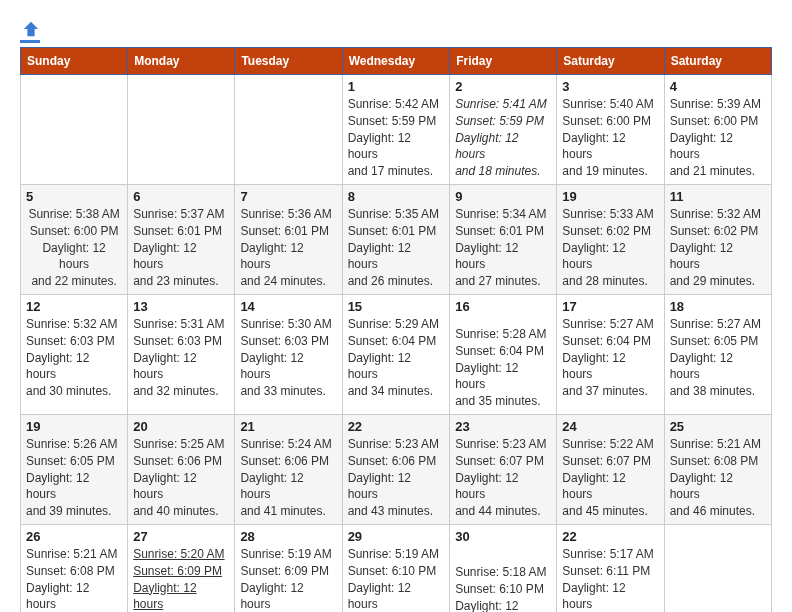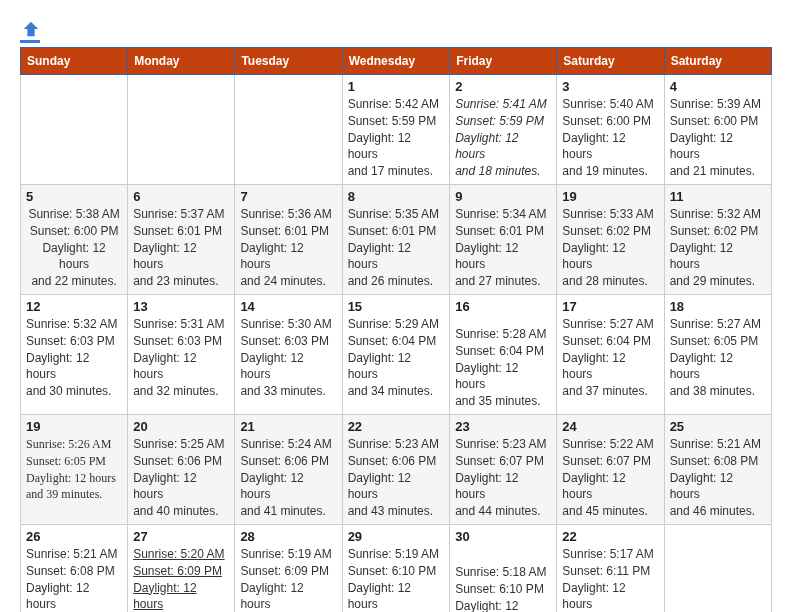--- a/index.html
+++ b/index.html
@@ -267,21 +267,21 @@
           <span class="day-number">18</span>
           <div class="day-info" style="white-space: pre-line;">Sunrise: 5:27 AM
 Sunset: 6:05 PM
 Daylight: 12 hours
 and 38 minutes.</div>
         </td>
       </tr>
       <tr>
         <td>
           <span class="day-number">19</span>
-          <div class="day-info" style="white-space: pre-line; font-family: Liberation Serif, serif;">Sunrise: 5:26 AM
+          <div class="day-info" style="white-space: pre-line;">Sunrise: 5:26 AM
 Sunset: 6:05 PM
 Daylight: 12 hours
 and 39 minutes.</div>
         </td>
         <td>
           <span class="day-number">20</span>
           <div class="day-info" style="white-space: pre-line;">Sunrise: 5:25 AM
 Sunset: 6:06 PM
 Daylight: 12 hours
 and 40 minutes.</div>

